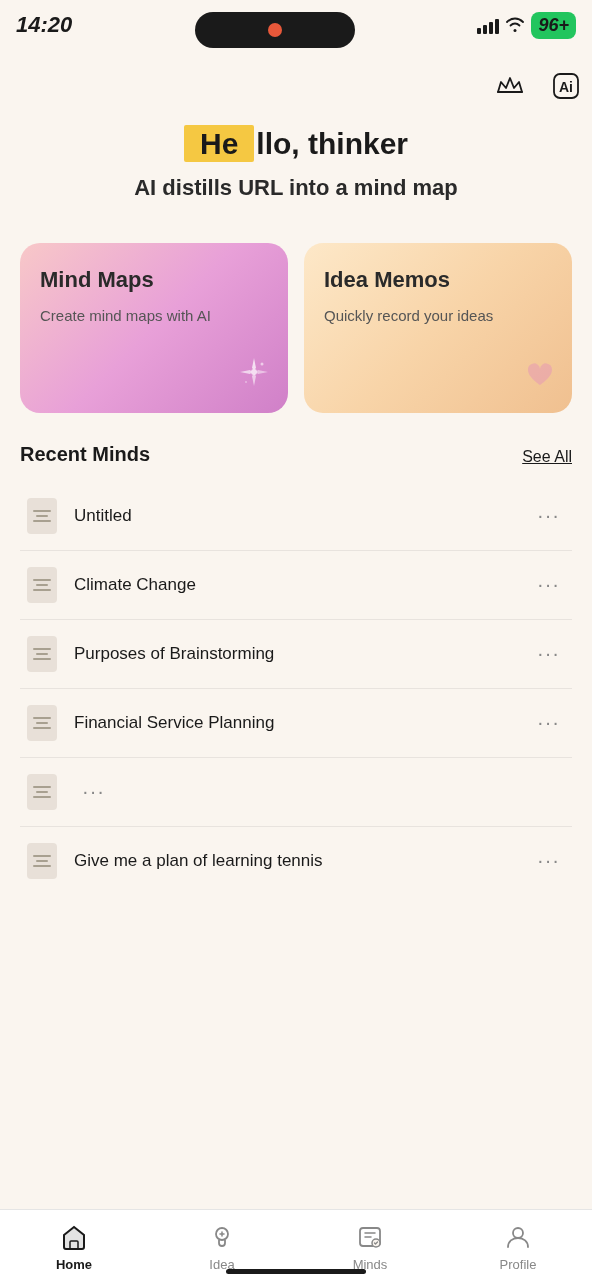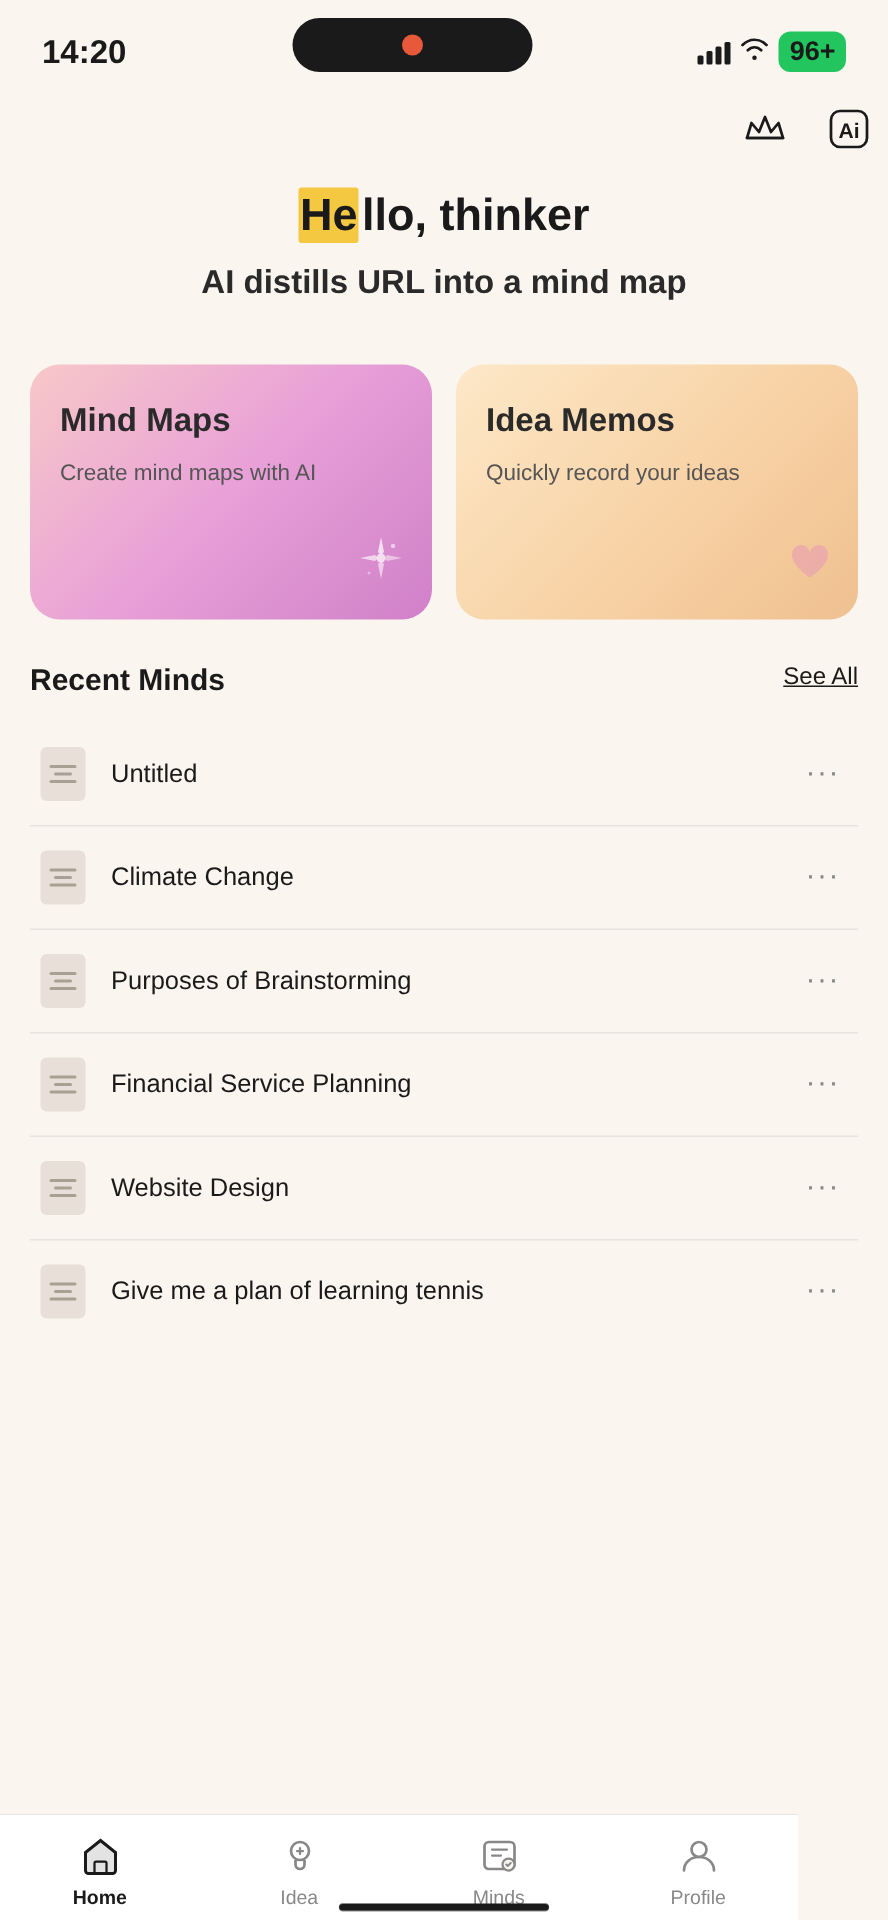--- a/index.html
+++ b/index.html
@@ -11,23 +11,24 @@
       background-color: #faf5ef;
       font-family: -apple-system, BlinkMacSystemFont, 'Helvetica Neue', sans-serif;
       position: relative;
       overflow-x: hidden;
     }
 
     
     .status-bar {
       display: flex;
       justify-content: space-between;
-      align-items: flex-end;
-      padding: 12px 28px 8px;
+      align-items: flex-start;
+      padding: 12px 16px 8px;
       height: 56px;
+      font-style: italic;
     }
     .status-time {
       font-size: 22px;
       font-weight: 700;
       color: #1a1a1a;
     }
     .status-pill {
       background: #1a1a1a;
       border-radius: 24px;
       width: 160px;
@@ -99,21 +100,21 @@
       padding: 10px 30px 20px;
     }
     .hello-wrapper {
       display: flex;
       justify-content: center;
       align-items: center;
       margin-bottom: 12px;
     }
     .hello-highlight {
       background: #f5c842;
-      padding: 2px 1px;
+      padding: 2px 16px;
       margin-right: 2px;
       border-radius: 2px;
       margin-top: 16px;
     }
     .hero-title {
       font-size: 30px;
       font-weight: 700;
       color: #1a1a1a;
       line-height: 1.2;
     }
@@ -167,21 +168,21 @@
       opacity: 0.8;
     }
 
     
     .recent-section {
       padding: 20px 20px 0;
     }
     .recent-header {
       display: flex;
       justify-content: space-between;
-      align-items: flex-start;
+      align-items: flex-end;
       margin-bottom: 16px;
     }
     .recent-title {
       font-size: 20px;
       font-weight: 700;
       color: #1a1a1a;
     }
     .see-all-btn {
       font-size: 16px;
       color: #1a1a1a;
@@ -251,21 +252,21 @@
       font-size: 20px;
       padding: 4px 8px;
       letter-spacing: 1px;
     }
 
     
     .bottom-nav {
       position: fixed;
       bottom: 0;
       left: 0;
-      width: 532px;
+      width: 592px;
       background: #fff;
       border-top: 1px solid rgba(0,0,0,0.1);
       display: flex;
       justify-content: space-around;
       align-items: center;
       padding: 12px 0 8px;
       z-index: 100;
     }
     .nav-item {
       display: flex;
@@ -445,21 +446,20 @@
     <button class="more-btn">···</button>
   </div>
       <div class="mind-item">
     <div class="mind-item-icon">
       <div class="doc-icon">
         <div class="doc-line"></div>
         <div class="doc-line doc-line-short"></div>
         <div class="doc-line"></div>
       </div>
     </div>
-    <span class="mind-item-name">Website Design</span>
     <button class="more-btn">···</button>
   </div>
       <div class="mind-item">
     <div class="mind-item-icon">
       <div class="doc-icon">
         <div class="doc-line"></div>
         <div class="doc-line doc-line-short"></div>
         <div class="doc-line"></div>
       </div>
     </div>

